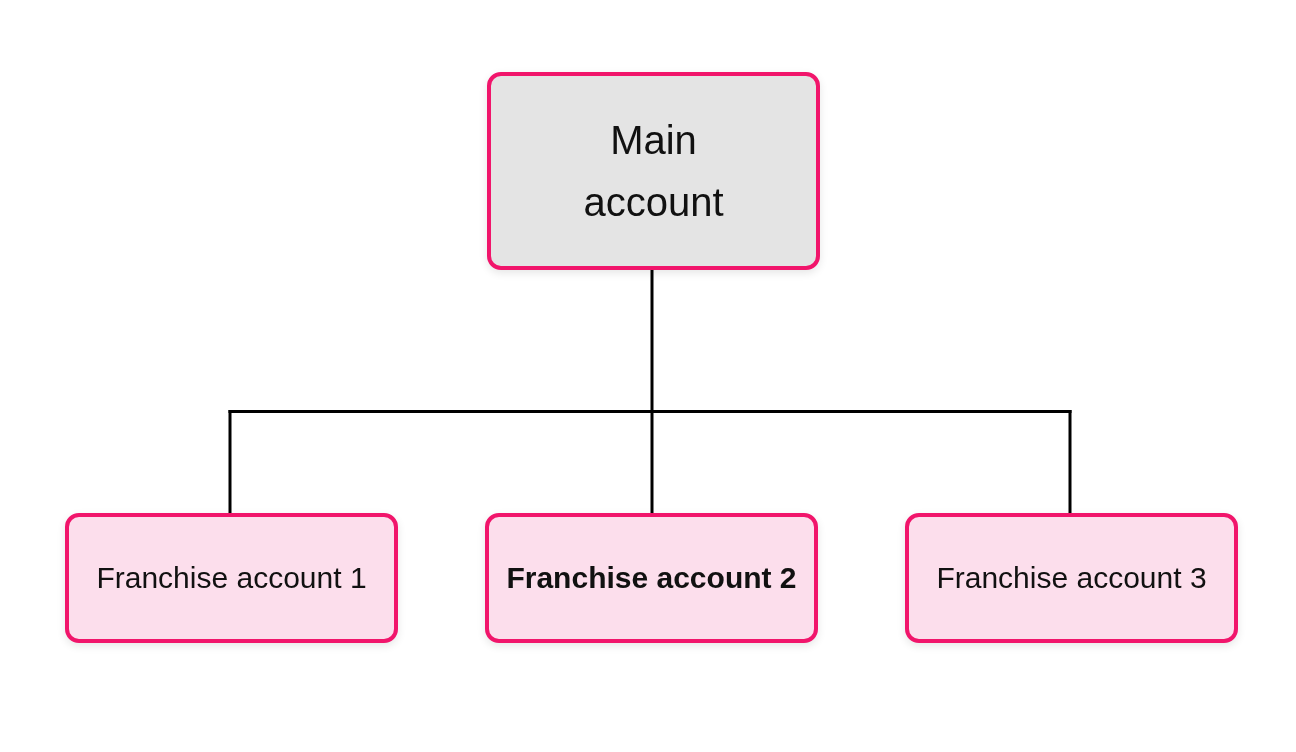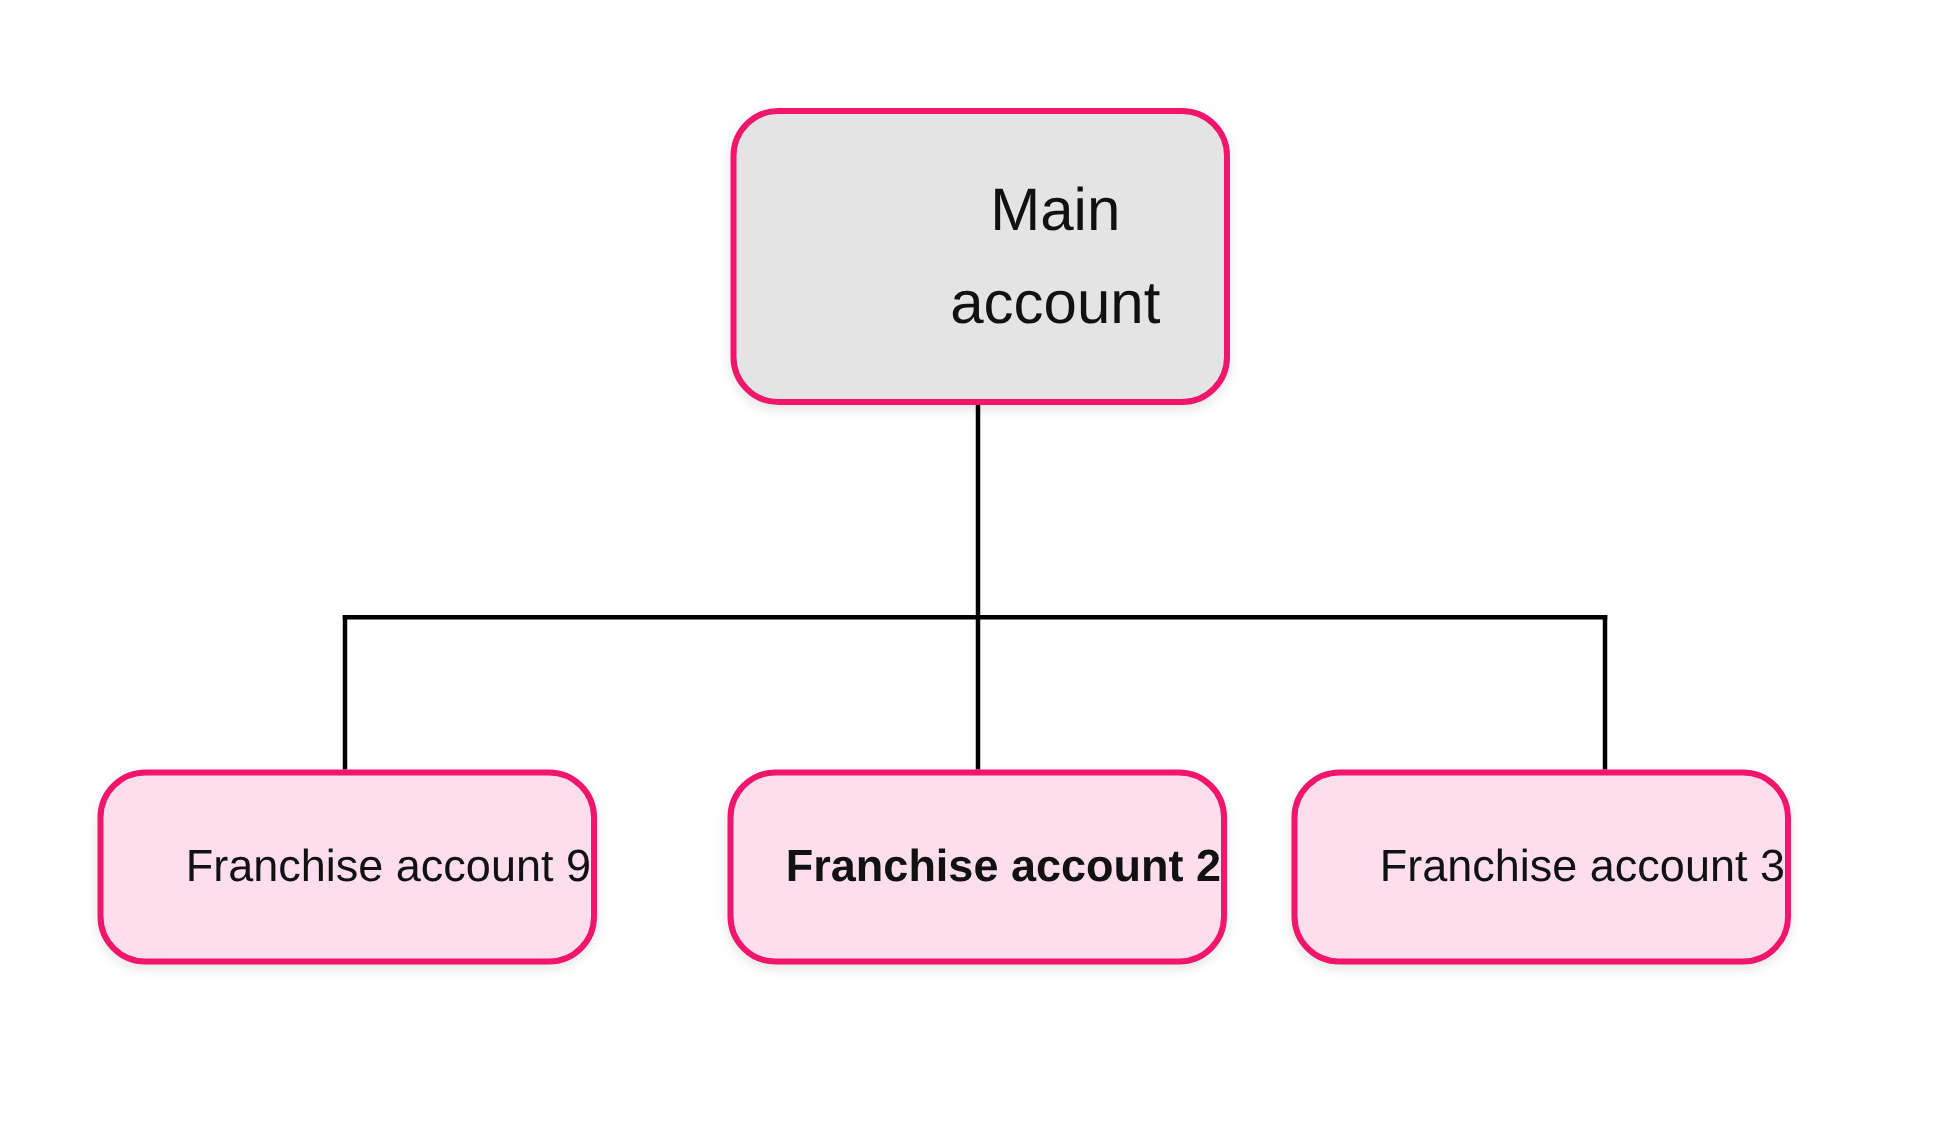--- a/index.html
+++ b/index.html
@@ -24,24 +24,24 @@
   }
   .connectors {
     position: absolute;
     left: 0; top: 0;
     width: 1296px; height: 752px;
   }
   .node {
     position: absolute;
     display: flex;
     align-items: center;
-    justify-content: flex-end;
+    justify-content: center;
     text-align: center;
     border: 4px solid var(--node-border);
-    border-radius: 32px;
+    border-radius: 14px;
     color: var(--label-text);
     box-shadow: 0 3px 8px rgba(0,0,0,0.10);
   }
   .node--root {
     left: 487px; top: 72px;
     width: 333px; height: 198px;
     background: var(--root-fill);
     font-size: 40px;
     line-height: 1.55;
   }
@@ -50,21 +50,21 @@
   }
   .node--child {
     top: 513px;
     width: 333px; height: 130px;
     background: var(--child-fill);
     font-size: 30px;
     line-height: 1.2;
   }
   .node--child-1 { left: 65px; }
   .node--child-2 { left: 485px; font-weight: bold; }
-  .node--child-3 { left: 861px; }
+  .node--child-3 { left: 905px; }
   .node-label {
     display: inline-block;
   }
 </style>
 </head>
 <body>
 
 <div class="canvas">
 
   <svg class="connectors" viewBox="0 0 1296 752" xmlns="http://www.w3.org/2000/svg" aria-hidden="true">
@@ -76,21 +76,21 @@
     <line x1="230" y1="410" x2="230" y2="513" style="stroke: var(--connector); stroke-width: 3;"></line>
 
     <line x1="1070" y1="410" x2="1070" y2="513" style="stroke: var(--connector); stroke-width: 3;"></line>
   </svg>
 
   <div class="node node--root">
     <span class="node-label">Main account</span>
   </div>
 
   <div class="node node--child node--child-1">
-    <span class="node-label">Franchise account 9</span>
+    <span class="node-label">Franchise account 1</span>
   </div>
 
   <div class="node node--child node--child-2">
     <span class="node-label">Franchise account 2</span>
   </div>
 
   <div class="node node--child node--child-3">
     <span class="node-label">Franchise account 3</span>
   </div>
 

